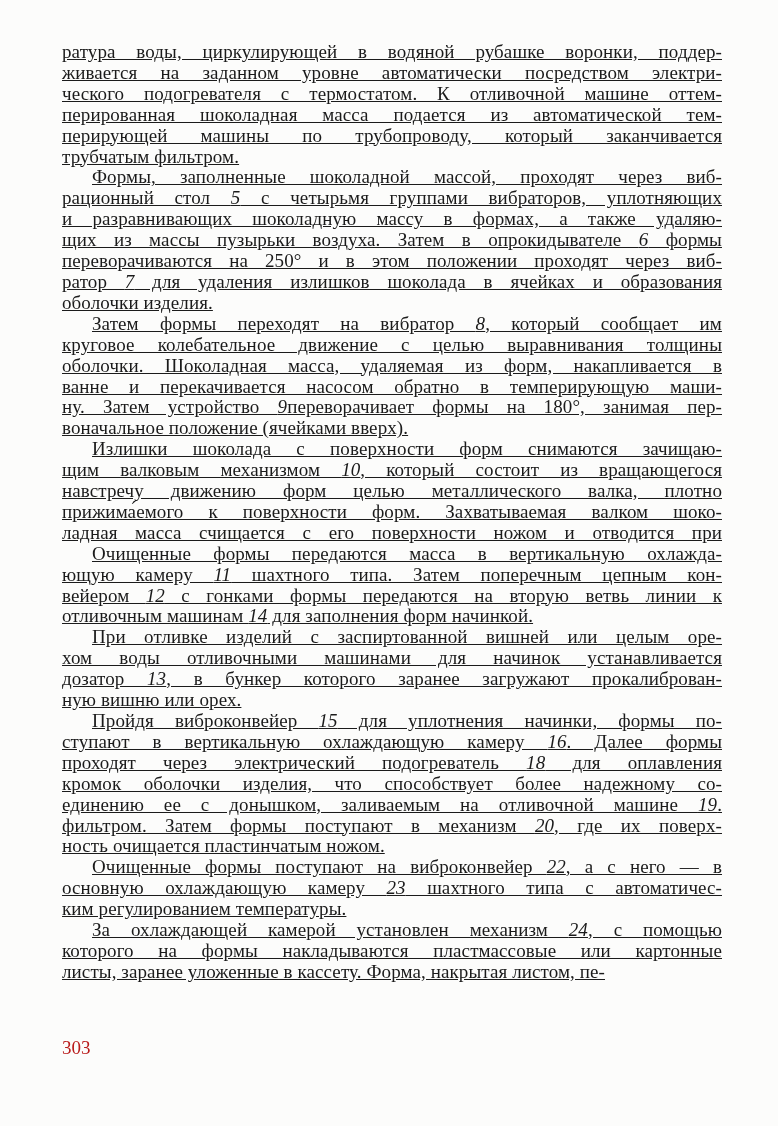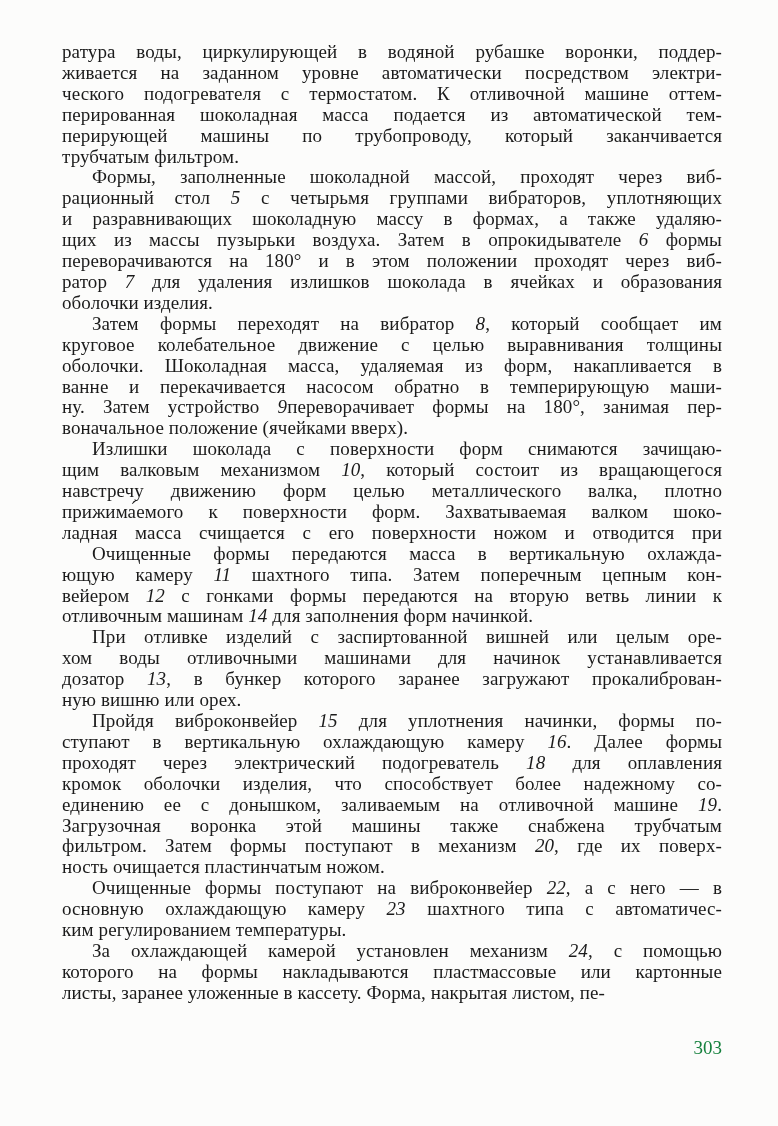--- a/index.html
+++ b/index.html
@@ -24,20 +24,21 @@
   }
   .text-block {
     position: absolute;
     left: 62px;
     top: 42px;
     width: 660px;
   }
   .paragraph {
     margin: 0;
     padding: 0;
+    text-decoration: underline;
   }
   .line {
     font-size: 19px;
     line-height: 20.9px;
     text-align: justify;
     text-align-last: justify;
     -moz-text-align-last: justify;
     white-space: normal;
     letter-spacing: 0.1px;
   }
@@ -49,45 +50,44 @@
     text-indent: 30px;
   }
   .fig-ref {
     font-style: italic;
   }
   .page-number {
     position: absolute;
     left: 62px;
     top: 1037px;
     width: 660px;
-    text-align: right;
     font-size: 19px;
     line-height: 21px;
-    color: #15803d;
+    color: #b91c1c;
   }
 </style>
 </head>
 <body>
 
 <div class="scan-page">
   <div class="text-block">
       <div class="paragraph">
         <div class="line">ратура воды, циркулирующей в водяной рубашке воронки, поддер-</div>
         <div class="line">живается на заданном уровне автоматически посредством электри-</div>
         <div class="line">ческого подогревателя с термостатом. К отливочной машине оттем-</div>
         <div class="line">перированная шоколадная масса подается из автоматической тем-</div>
         <div class="line">перирующей машины по трубопроводу, который заканчивается</div>
         <div class="line para-end">трубчатым фильтром.</div>
       </div>
       <div class="paragraph">
         <div class="line indent">Формы, заполненные шоколадной массой, проходят через виб-</div>
         <div class="line">рационный стол <i class="fig-ref">5</i> с четырьмя группами вибраторов, уплотняющих</div>
         <div class="line">и разравнивающих шоколадную массу в формах, а также удаляю-</div>
         <div class="line">щих из массы пузырьки воздуха. Затем в опрокидывателе <i class="fig-ref">6</i> формы</div>
-        <div class="line">переворачиваются на 180° и в этом положении проходят через виб-</div>
+        <div class="line">переворачиваются на 250° и в этом положении проходят через виб-</div>
         <div class="line">ратор <i class="fig-ref">7</i> для удаления излишков шоколада в ячейках и образования</div>
         <div class="line para-end">оболочки изделия.</div>
       </div>
       <div class="paragraph">
         <div class="line indent">Затем формы переходят на вибратор <i class="fig-ref">8</i>, который сообщает им</div>
         <div class="line">круговое колебательное движение с целью выравнивания толщины</div>
         <div class="line">оболочки. Шоколадная масса, удаляемая из форм, накапливается в</div>
         <div class="line">ванне и перекачивается насосом обратно в темперирующую маши-</div>
         <div class="line">ну. Затем устройство <i class="fig-ref">9</i>переворачивает формы на 180°, занимая пер-</div>
         <div class="line para-end">воначальное положение (ячейками вверх).</div>
@@ -110,21 +110,20 @@
         <div class="line">хом воды отливочными машинами для начинок устанавливается</div>
         <div class="line">дозатор <i class="fig-ref">13</i>, в бункер которого заранее загружают прокалиброван-</div>
         <div class="line para-end">ную вишню или орех.</div>
       </div>
       <div class="paragraph">
         <div class="line indent">Пройдя виброконвейер <i class="fig-ref">15</i> для уплотнения начинки, формы по-</div>
         <div class="line">ступают в вертикальную охлаждающую камеру <i class="fig-ref">16</i>. Далее формы</div>
         <div class="line">проходят через электрический подогреватель <i class="fig-ref">18</i> для оплавления</div>
         <div class="line">кромок оболочки изделия, что способствует более надежному со-</div>
         <div class="line">единению ее с донышком, заливаемым на отливочной машине <i class="fig-ref">19</i>.</div>
-        <div class="line">Загрузочная воронка этой машины также снабжена трубчатым</div>
         <div class="line">фильтром. Затем формы поступают в механизм <i class="fig-ref">20</i>, где их поверх-</div>
         <div class="line para-end">ность очищается пластинчатым ножом.</div>
       </div>
       <div class="paragraph">
         <div class="line indent">Очищенные формы поступают на виброконвейер <i class="fig-ref">22</i>, а с него — в</div>
         <div class="line">основную охлаждающую камеру <i class="fig-ref">23</i> шахтного типа с автоматичес-</div>
         <div class="line para-end">ким регулированием температуры.</div>
       </div>
       <div class="paragraph">
         <div class="line indent">За охлаждающей камерой установлен механизм <i class="fig-ref">24</i>, с помощью</div>

